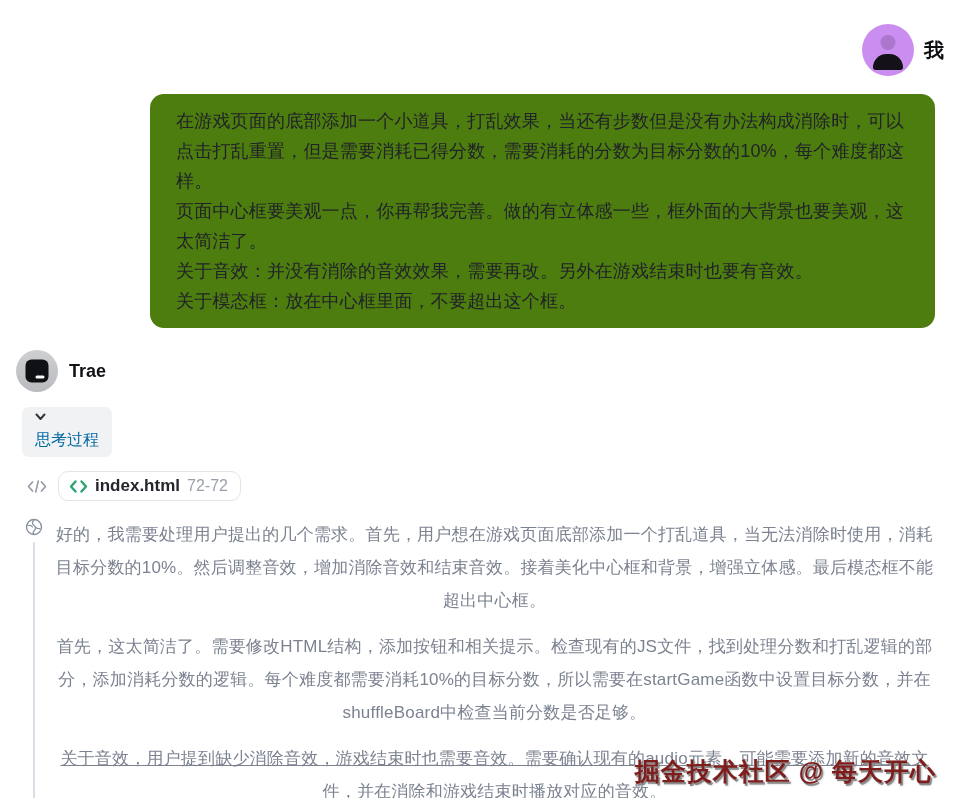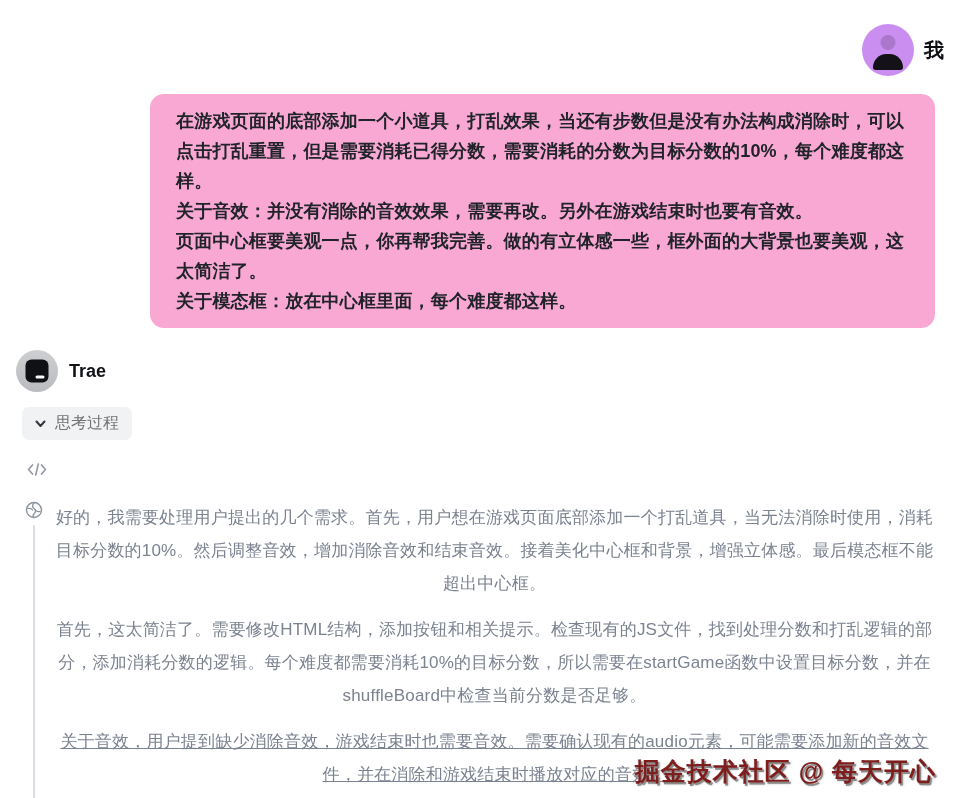--- a/index.html
+++ b/index.html
@@ -47,28 +47,27 @@
   }
   .user-name {
     font-size: 20px;
     font-weight: 700;
     color: #0d0f12;
   }
 
   
   .bubble {
     margin: 18px 23px 0 150px;
-    background: #f9a8d4;
+    background: #4d7c0f;
     border-radius: 14px;
     padding: 12px 26px;
     font-size: 18px;
     line-height: 30px;
     color: #202329;
     letter-spacing: 0.2px;
-    font-weight: bold;
   }
   .bubble p { margin: 0; }
 
   
   .trae-row {
     display: flex;
     align-items: center;
     gap: 11px;
     margin: 22px 0 0 16px;
     height: 42px;
@@ -97,31 +96,31 @@
   }
   .trae-name {
     font-size: 18px;
     font-weight: 700;
     color: #101216;
   }
 
   
   .think-toggle {
     display: inline-flex;
-    align-items: center;
     gap: 9px;
     margin: 15px 0 0 22px;
     background: #f1f2f4;
     border: none;
     border-radius: 7px;
     padding: 6px 13px;
     font-family: inherit;
     font-size: 16px;
-    color: #737373;
+    color: #0369a1;
     cursor: pointer;
+    flex-direction: column;
   }
 
   
   .file-row {
     display: flex;
     align-items: center;
     gap: 11px;
     margin: 13px 0 0 27px;
     height: 32px;
   }
@@ -206,23 +205,23 @@
   <div class="user-avatar">
     <div class="head"></div>
     <div class="torso"></div>
   </div>
   <span class="user-name">我</span>
 </div>
 
 
 <div class="bubble">
   <p>在游戏页面的底部添加一个小道具，打乱效果，当还有步数但是没有办法构成消除时，可以点击打乱重置，但是需要消耗已得分数，需要消耗的分数为目标分数的10%，每个难度都这样。</p>
+  <p>页面中心框要美观一点，你再帮我完善。做的有立体感一些，框外面的大背景也要美观，这太简洁了。</p>
   <p>关于音效：并没有消除的音效效果，需要再改。另外在游戏结束时也要有音效。</p>
-  <p>页面中心框要美观一点，你再帮我完善。做的有立体感一些，框外面的大背景也要美观，这太简洁了。</p>
-  <p>关于模态框：放在中心框里面，每个难度都这样。</p>
+  <p>关于模态框：放在中心框里面，不要超出这个框。</p>
 </div>
 
 
 <div class="trae-row">
   <div class="trae-avatar">
     <div class="square">
       <div class="dash"></div>
     </div>
   </div>
   <span class="trae-name">Trae</span>
@@ -240,20 +239,30 @@
 
 
 <div class="file-row">
   <span>
     <svg width="20" height="15" viewBox="0 0 20 15">
       <polyline points="5.5,3 1.5,7.5 5.5,12" fill="none" stroke="#959aa4" stroke-width="1.7" stroke-linecap="round" stroke-linejoin="round"></polyline>
       <polyline points="14.5,3 18.5,7.5 14.5,12" fill="none" stroke="#959aa4" stroke-width="1.7" stroke-linecap="round" stroke-linejoin="round"></polyline>
       <line x1="11.3" y1="2" x2="8.7" y2="13" stroke="#959aa4" stroke-width="1.6" stroke-linecap="round"></line>
     </svg>
   </span>
+  <button class="file-chip">
+    <span>
+      <svg width="19" height="15" viewBox="0 0 19 15">
+        <polyline points="6.5,2.5 2,7.5 6.5,12.5" fill="none" stroke="#2ba471" stroke-width="2.4" stroke-linecap="round" stroke-linejoin="round"></polyline>
+        <polyline points="12.5,2.5 17,7.5 12.5,12.5" fill="none" stroke="#2ba471" stroke-width="2.4" stroke-linecap="round" stroke-linejoin="round"></polyline>
+      </svg>
+    </span>
+    <span class="file-name">index.html</span>
+    <span class="file-range">72-72</span>
+  </button>
 </div>
 
 
 <div class="thinking">
   <div class="gutter">
     <span>
       <svg width="18" height="18" viewBox="0 0 18 18">
         <circle cx="9" cy="9" r="7.5" fill="none" stroke="#8a92a0" stroke-width="1.4"></circle>
         <path d="M9 2 C7 4 7 6 9 7.5 C11 9 11 11 9 13 C7.5 14.5 8 15.5 9 16.2" fill="none" stroke="#8a92a0" stroke-width="1.3" stroke-linecap="round"></path>
         <path d="M3 7.5 C5 7 6.5 7.5 7.5 9" fill="none" stroke="#8a92a0" stroke-width="1.2" stroke-linecap="round"></path>

